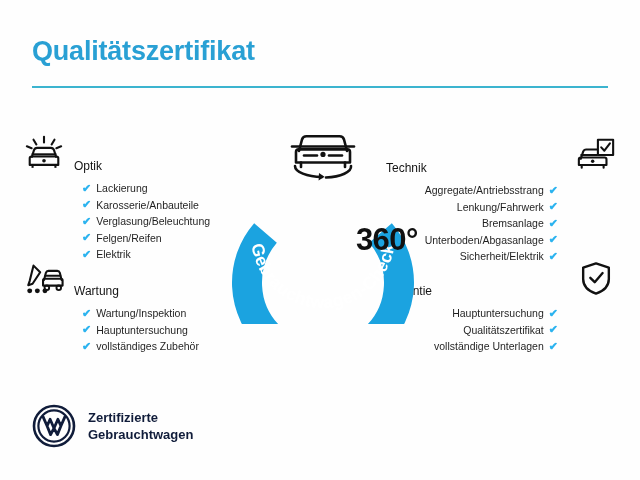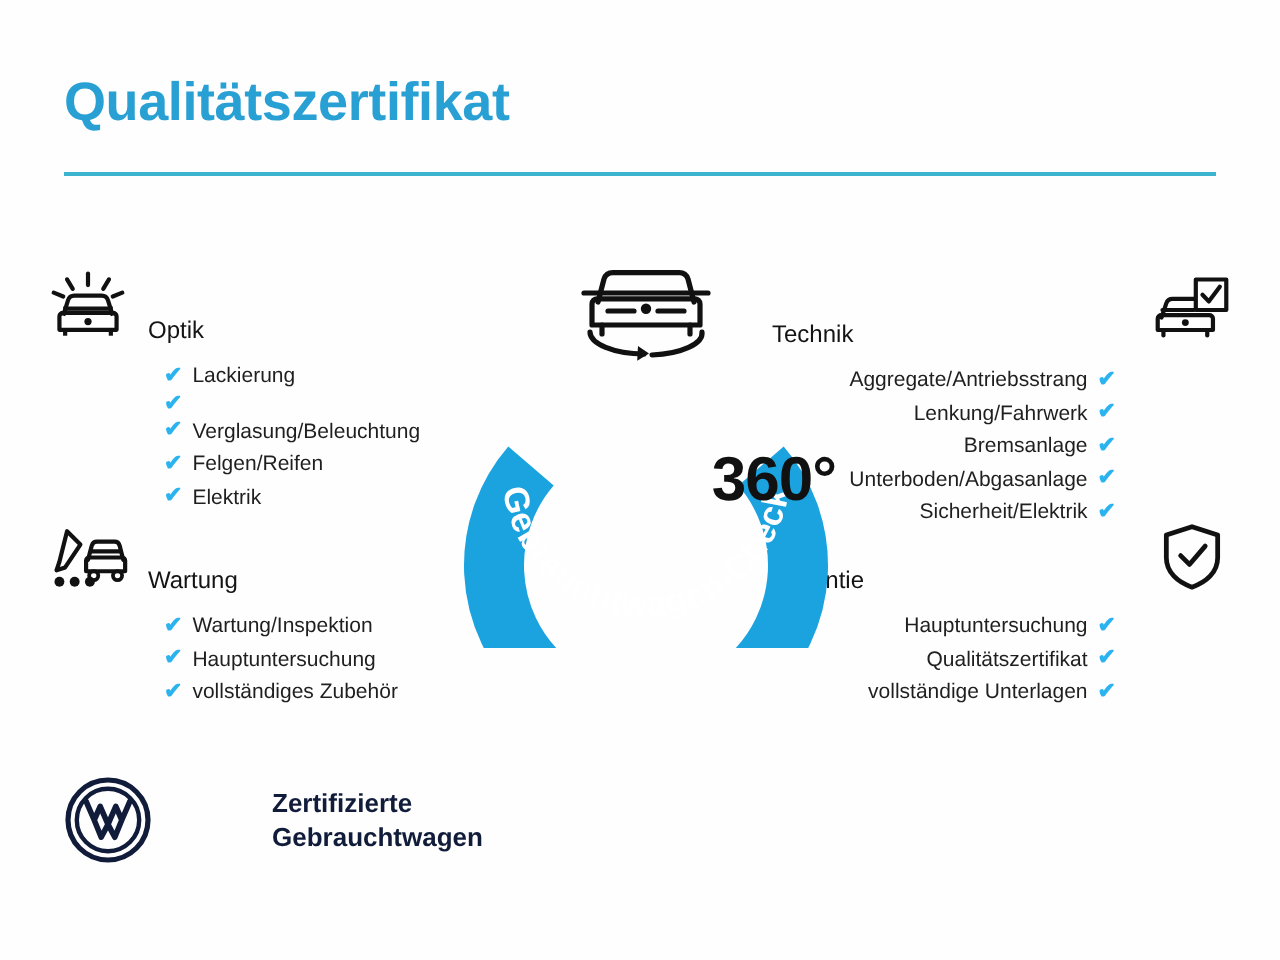--- a/index.html
+++ b/index.html
@@ -125,24 +125,23 @@
     font-size: 31px;
     font-weight: bold;
     color: #111111;
     letter-spacing: -0.5px;
   }
 
   
   .footer {
     position: absolute;
     left: 32px;
-    top: 388px;
+    top: 404px;
     display: flex;
     align-items: center;
-    gap: 48px;
   }
   .vw-mark { width: 44px; height: 44px; flex: 0 0 44px; }
   .vw-text {
     margin-left: 12px;
     font-size: 13px;
     font-weight: bold;
     color: #101c3a;
     line-height: 17px;
   }
 </style>
@@ -180,20 +179,21 @@
         <span class="sec-underline"></span>
       </span>
     </div>
     <ul class="sec-list left">
       <li>
           <span class="tick">✔</span>
           <span>Lackierung</span>
         </li>
       <li>
           <span class="tick">✔</span>
+          <span>Karosserie/Anbauteile</span>
         </li>
       <li>
           <span class="tick">✔</span>
           <span>Verglasung/Beleuchtung</span>
         </li>
       <li>
           <span class="tick">✔</span>
           <span>Felgen/Reifen</span>
         </li>
       <li>

